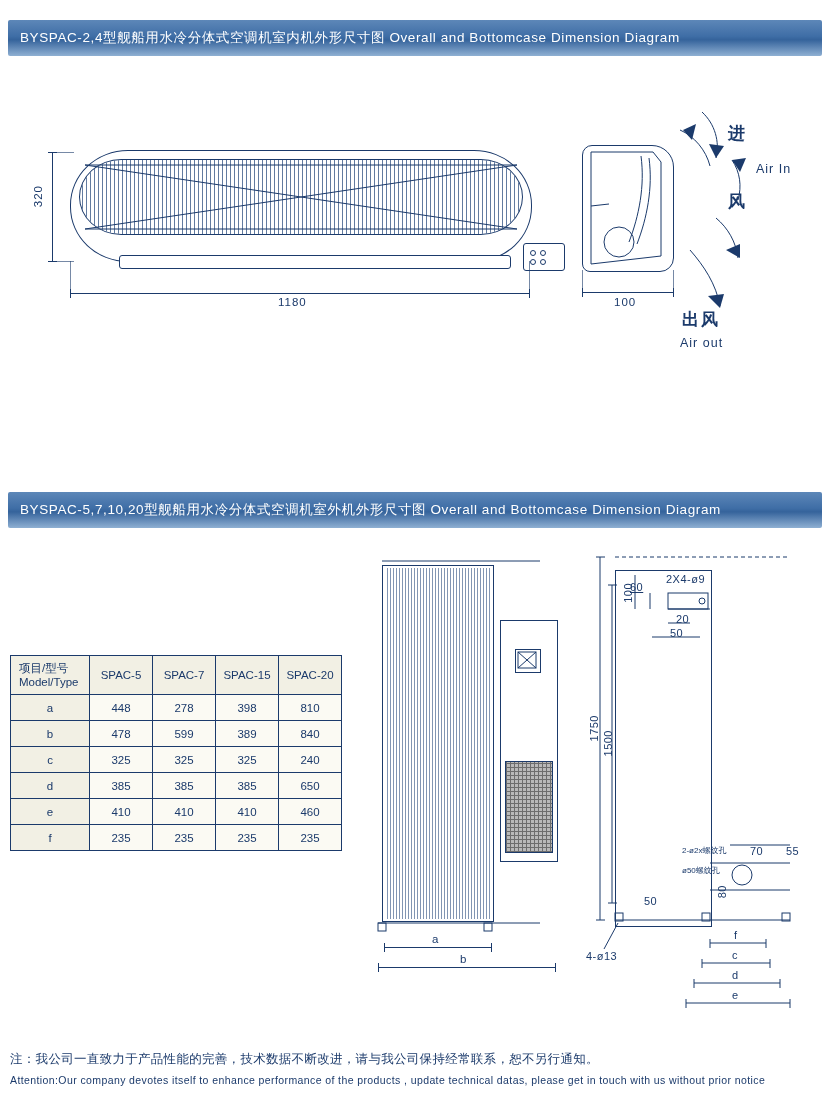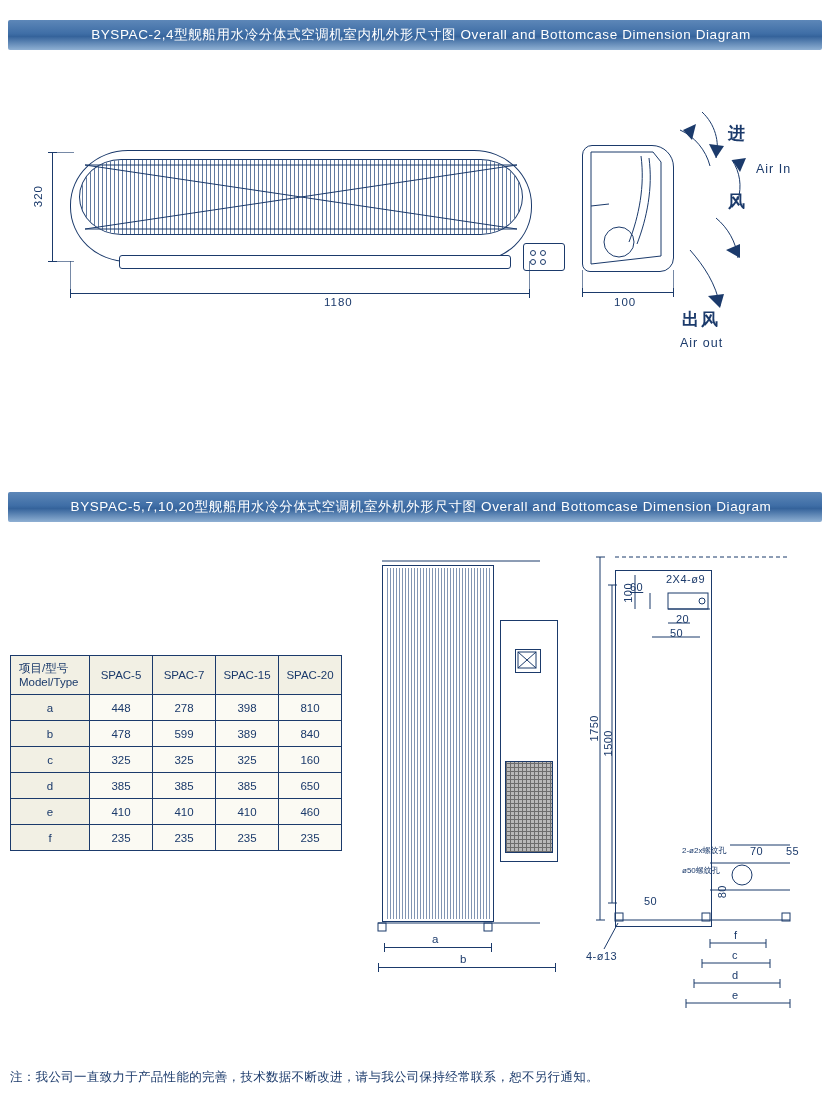--- a/index.html
+++ b/index.html
@@ -6,24 +6,24 @@
   body{
     width:830px;height:1100px;position:relative;
     background:#ffffff;
     font-family:"Liberation Sans", sans-serif;
     color:#1b3a6b;
     overflow:hidden;
   }
   .banner{
     position:absolute;
     left:8px;right:8px;
-    height:30px;
+    height:36px;
     background:linear-gradient(to bottom,#5d87b8 0%,#3f6ea6 45%,#35639b 55%,#8fb0d3 100%);
     border-radius:2px;
-    display:flex;align-items:center;justify-content:center;
+    display:flex;align-items:center;
   }
   .banner .txt{
     color:#ffffff;
     font-size:13.5px;
     letter-spacing:.6px;
     padding-left:12px;
     white-space:nowrap;
   }
   #banner1{top:20px;}
   #banner2{top:492px;}
@@ -275,21 +275,21 @@
       <b style="left:6px;top:15px;"></b>
         <b style="left:16px;top:15px;"></b>
     </div>
   </div>
 
   <div class="dimline" style="left:40px;top:163px;width:460px;height:1px;"></div>
   <div class="dimline" style="left:40px;top:159px;width:1px;height:9px;"></div>
   <div class="dimline" style="left:499px;top:159px;width:1px;height:9px;"></div>
   <div class="dimline" style="left:40px;top:131px;width:1px;height:34px;opacity:.6;"></div>
   <div class="dimline" style="left:499px;top:131px;width:1px;height:34px;opacity:.6;"></div>
-  <div class="hlabel" style="left:248px;top:166px;margin-left:46px;">1180</div>
+  <div class="hlabel" style="left:248px;top:166px;">1180</div>
 </div>
 
 <div class="fig" id="sideview">
   <div class="sv-body">
     <svg width="90" height="125" viewBox="0 0 90 125">
       <path class="svgline" d="M8 6 L70 6 L78 16 L78 110 L8 118 Z"></path>
       <path class="svgline" d="M58 10 C62 40, 56 70, 46 96"></path>
       <path class="svgline" d="M66 12 C70 42, 64 72, 54 98"></path>
       <circle class="svgline" cx="36" cy="96" r="15"></circle>
       <path class="svgline" d="M8 60 L26 58"></path>
@@ -354,21 +354,21 @@
         <td>478</td>
         <td>599</td>
         <td>389</td>
         <td>840</td>
       </tr>
       <tr>
         <td class="rowhead">c</td>
         <td>325</td>
         <td>325</td>
         <td>325</td>
-        <td>160</td>
+        <td>240</td>
       </tr>
       <tr>
         <td class="rowhead">d</td>
         <td>385</td>
         <td>385</td>
         <td>385</td>
         <td>650</td>
       </tr>
       <tr>
         <td class="rowhead">e</td>
@@ -527,13 +527,14 @@
   <div class="dim" style="position:absolute;left:54px;top:350px;">50</div>
   <div class="dim" style="position:absolute;left:-4px;top:405px;">4-ø13</div>
   <div class="dim" style="position:absolute;left:144px;top:384px;">f</div>
   <div class="dim" style="position:absolute;left:142px;top:404px;">c</div>
   <div class="dim" style="position:absolute;left:142px;top:424px;">d</div>
   <div class="dim" style="position:absolute;left:142px;top:444px;">e</div>
 </div>
 
 <div id="footer">
   <div class="f-cn">注：我公司一直致力于产品性能的完善，技术数据不断改进，请与我公司保持经常联系，恕不另行通知。</div>
+  <div class="f-en">Attention:Our company devotes itself to enhance performance of the products , update technical datas, please get in touch with us without prior notice</div>
 </div>
 
 </body></html>

